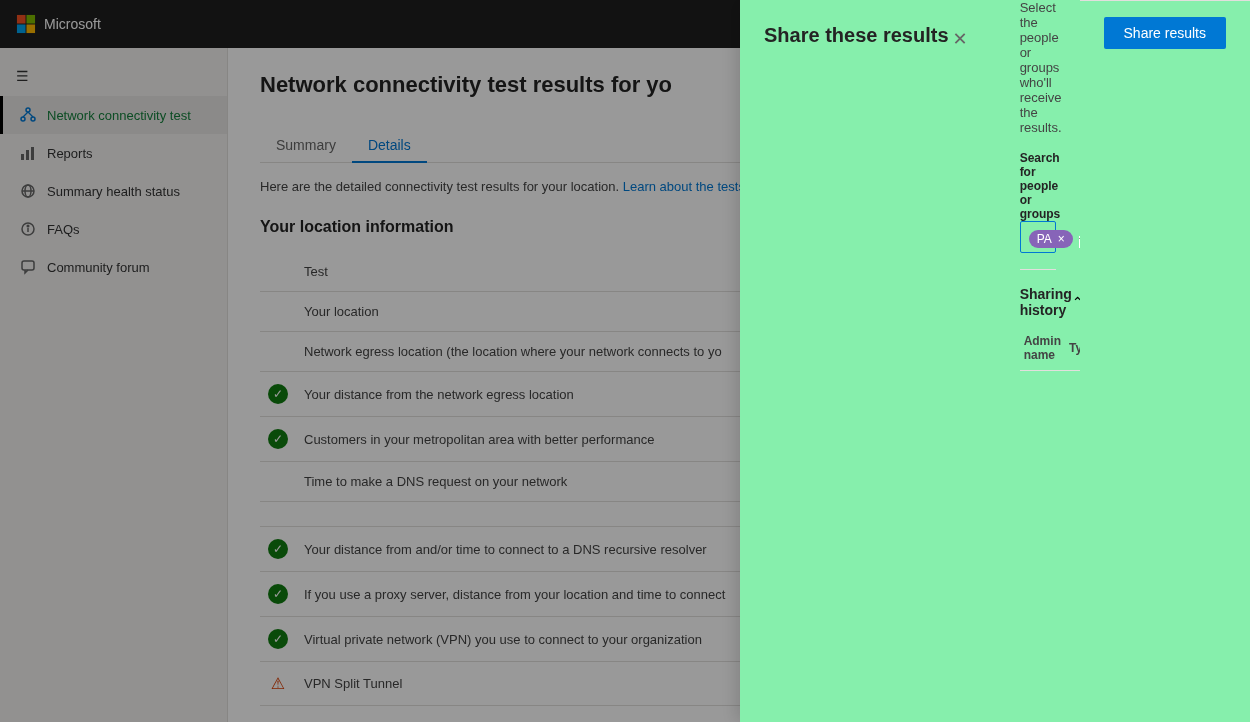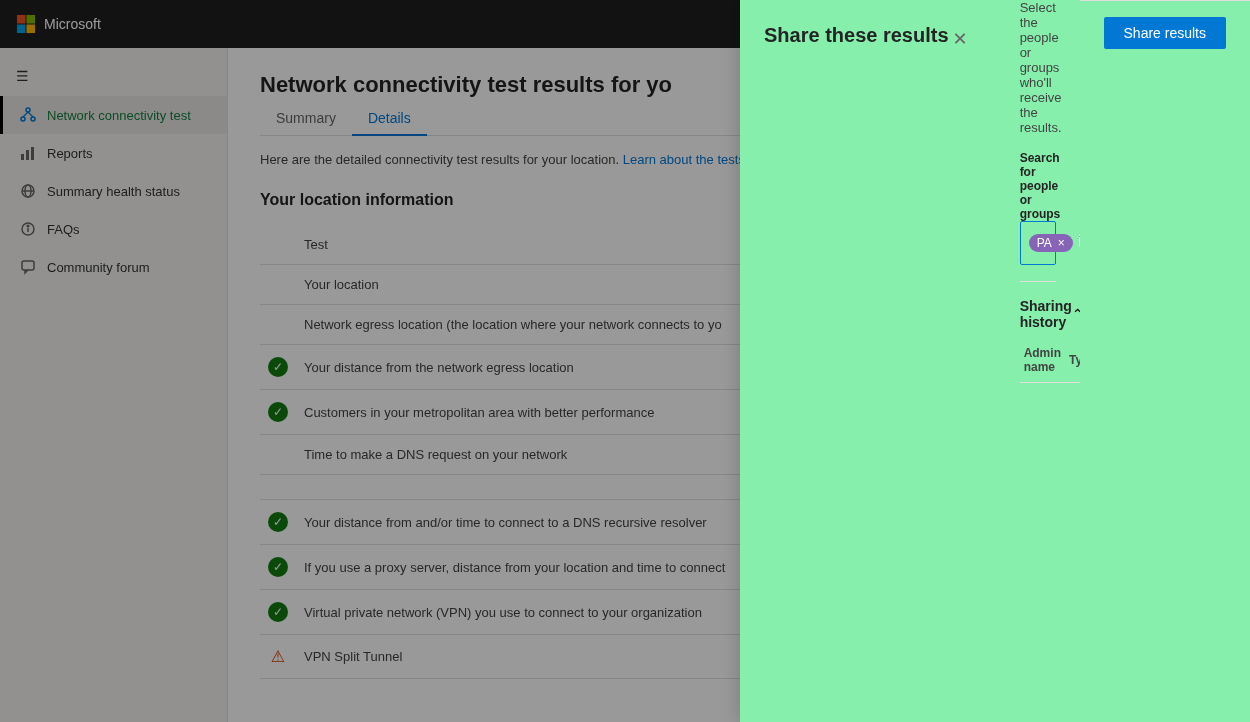--- a/index.html
+++ b/index.html
@@ -74,21 +74,21 @@
       flex: 1;
       background: white;
       overflow: auto;
       padding: 24px 32px;
       position: relative;
     }
     .page-title {
       font-size: 22px;
       font-weight: 600;
       color: #242424;
-      margin-bottom: 4px;
+      margin-bottom: 31px;
     }
     .tabs {
       display: flex;
       gap: 0;
       border-bottom: 1px solid #e1dfdd;
       margin-bottom: 16px;
     }
     .tab {
       padding: 8px 16px;
       cursor: pointer;
@@ -198,24 +198,24 @@
       color: #444;
       margin-bottom: 16px;
     }
     .search-label {
       font-size: 12px;
       font-weight: 600;
       color: #242424;
     }
     .search-box {
       display: flex;
-      align-items: flex-start;
+      align-items: flex-end;
       border: 1px solid #0078d4;
       border-radius: 2px;
-      padding: 12px 8px;
+      padding: 4px 8px;
       gap: 6px;
       min-height: 32px;
     }
     .tag-pill {
       display: flex;
       align-items: center;
       gap: 4px;
       background: #8764b8;
       color: white;
       border-radius: 12px;

